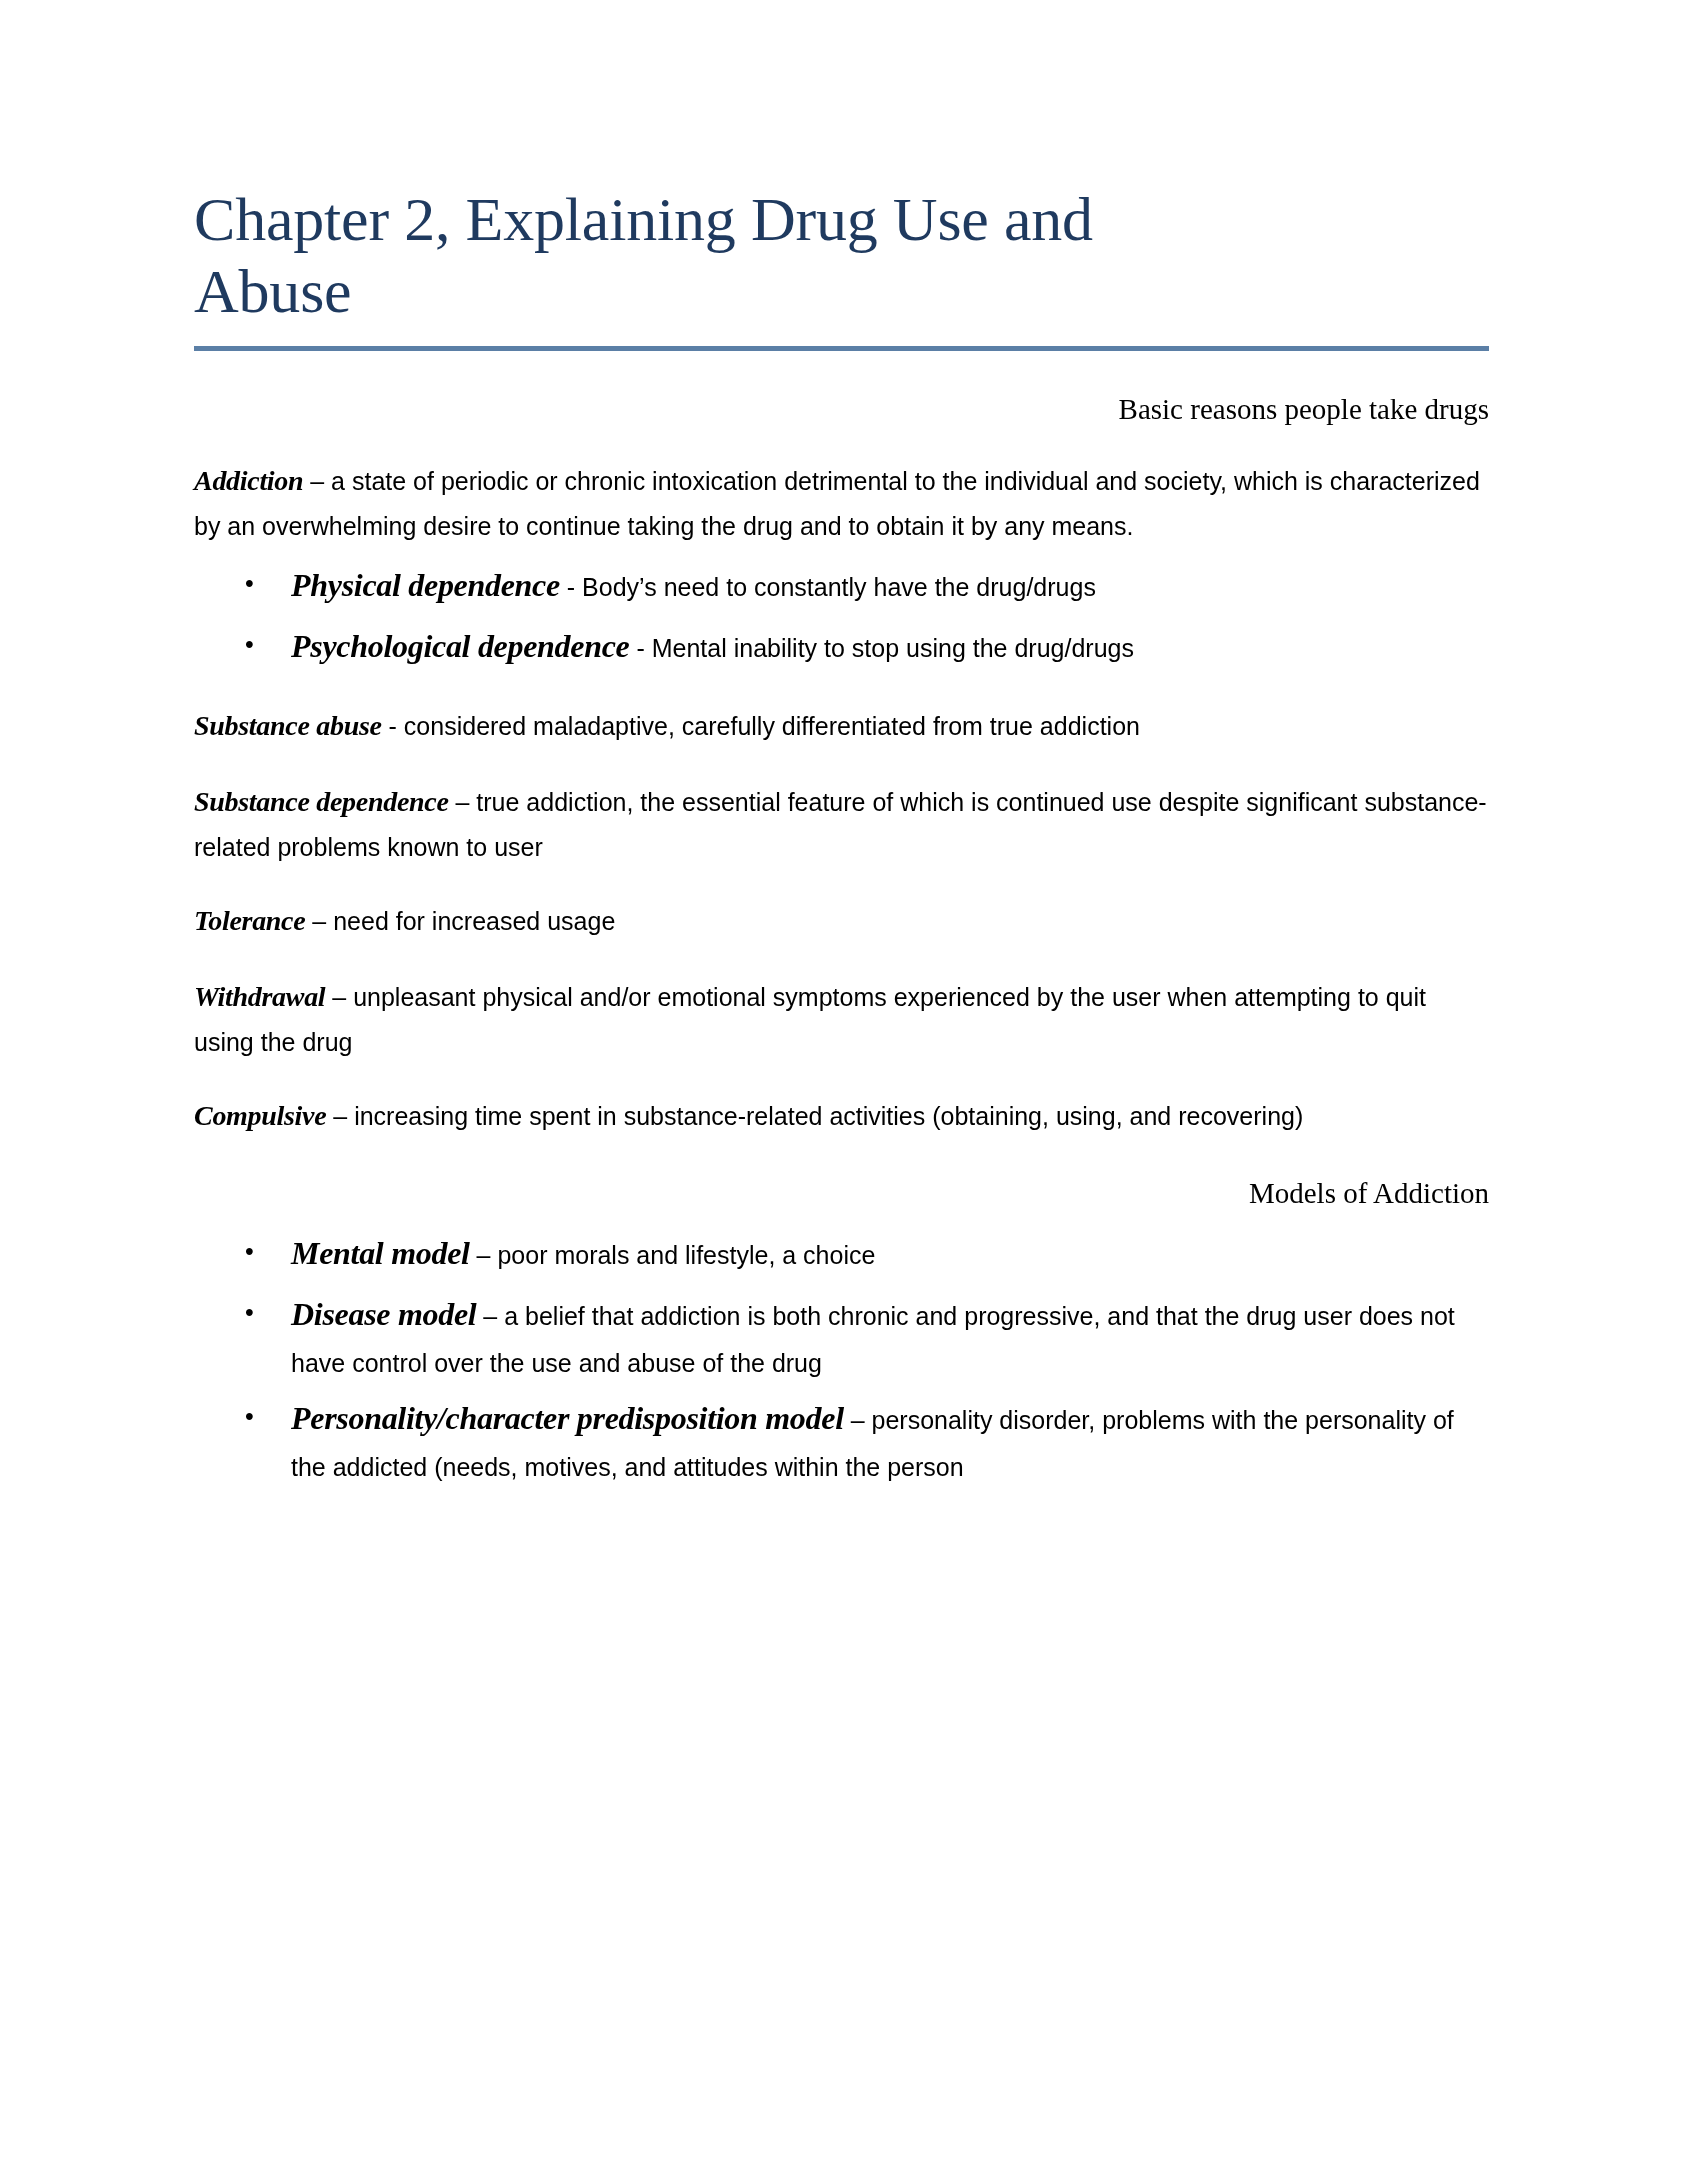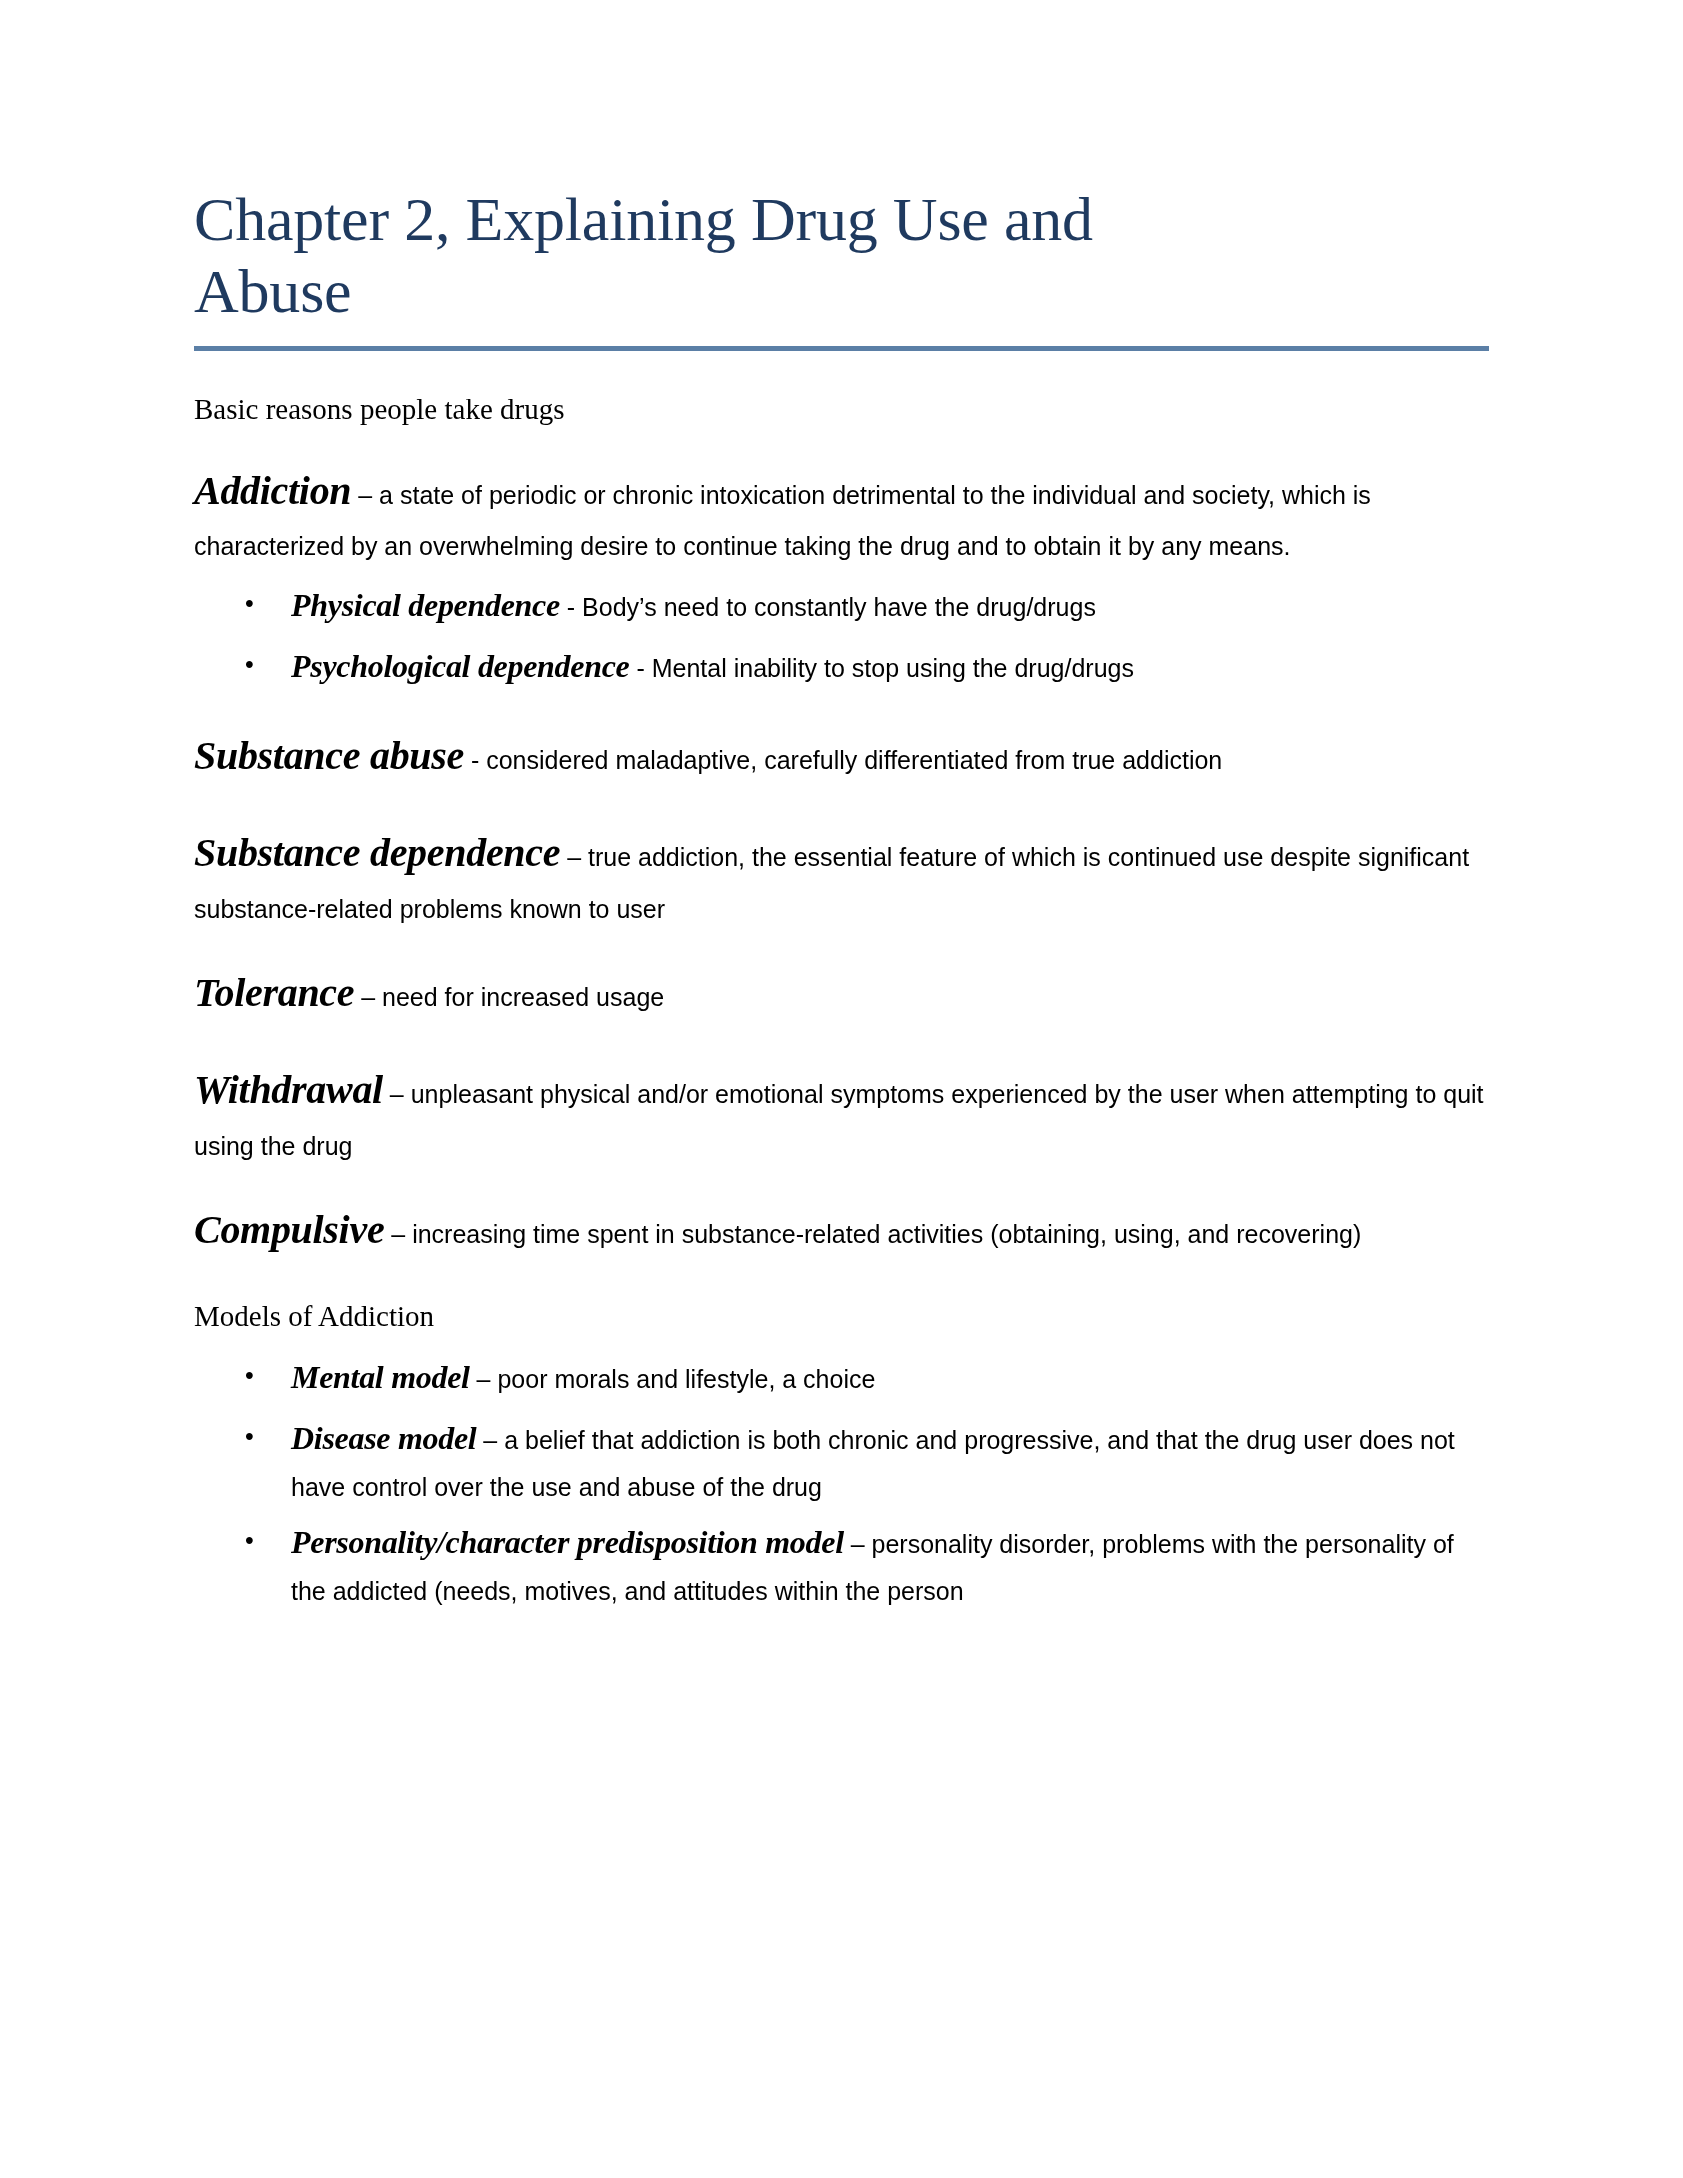--- a/index.html
+++ b/index.html
@@ -49,21 +49,21 @@
     margin: 12px 0 0 0;
     width: 100%;
     height: 0;
   }
 
   
   .section-heading {
     font-family: "Liberation Serif", serif;
     font-size: 29px;
     color: #000000;
-    text-align: left;
+    text-align: right;
     margin: 40px 0 14px 0;
     line-height: 1.3;
     font-weight: normal;
   }
   .section-heading.tight-top { margin-top: 34px; }
 
   
   ul.plain-list {
     list-style: none;
     margin: 0;
@@ -90,21 +90,21 @@
     font-size: 25px;
     line-height: 1.72;
     margin: 28px 0 0 0;
     text-align: left;
     color: #000;
   }
   .term {
     font-family: "Liberation Serif", serif;
     font-weight: bold;
     font-style: italic;
-    font-size: 40px;
+    font-size: 28px;
     letter-spacing: -0.3px;
   }
   .def-rest { font-size: 25px; }
 
   
   ul.def-list {
     list-style: none;
     margin: 10px 0 0 0;
     padding: 0;
   }

